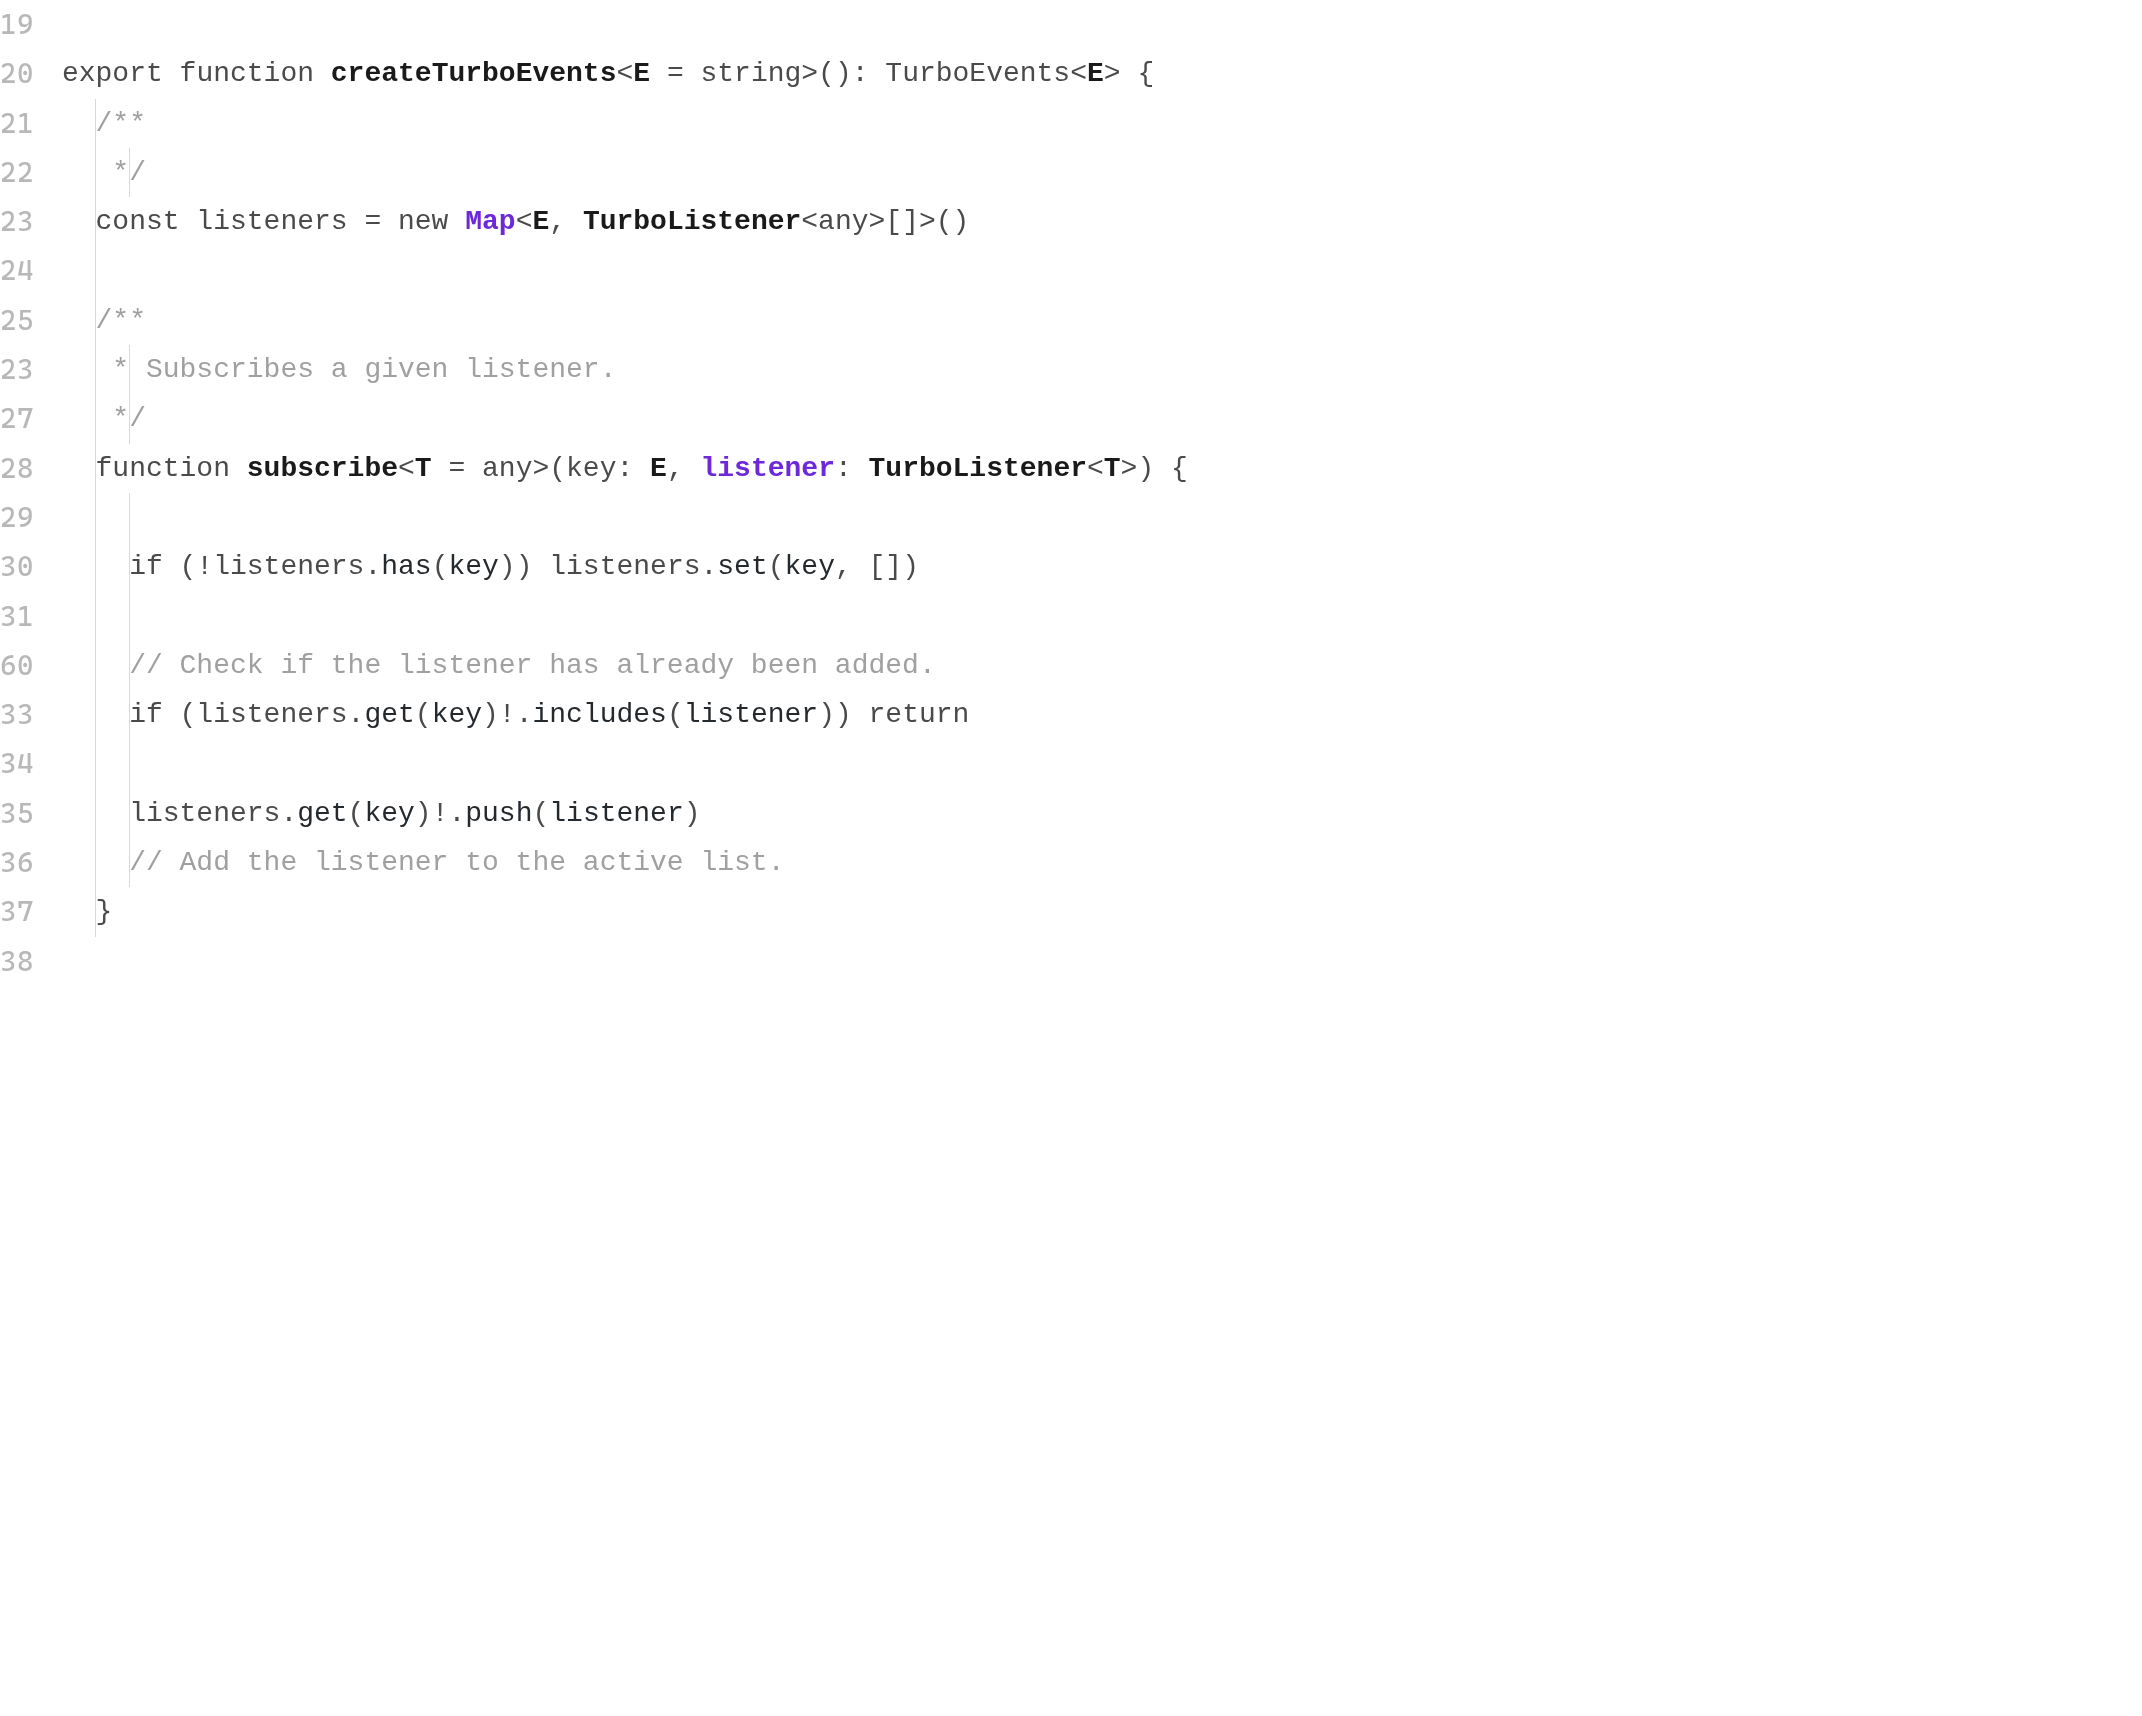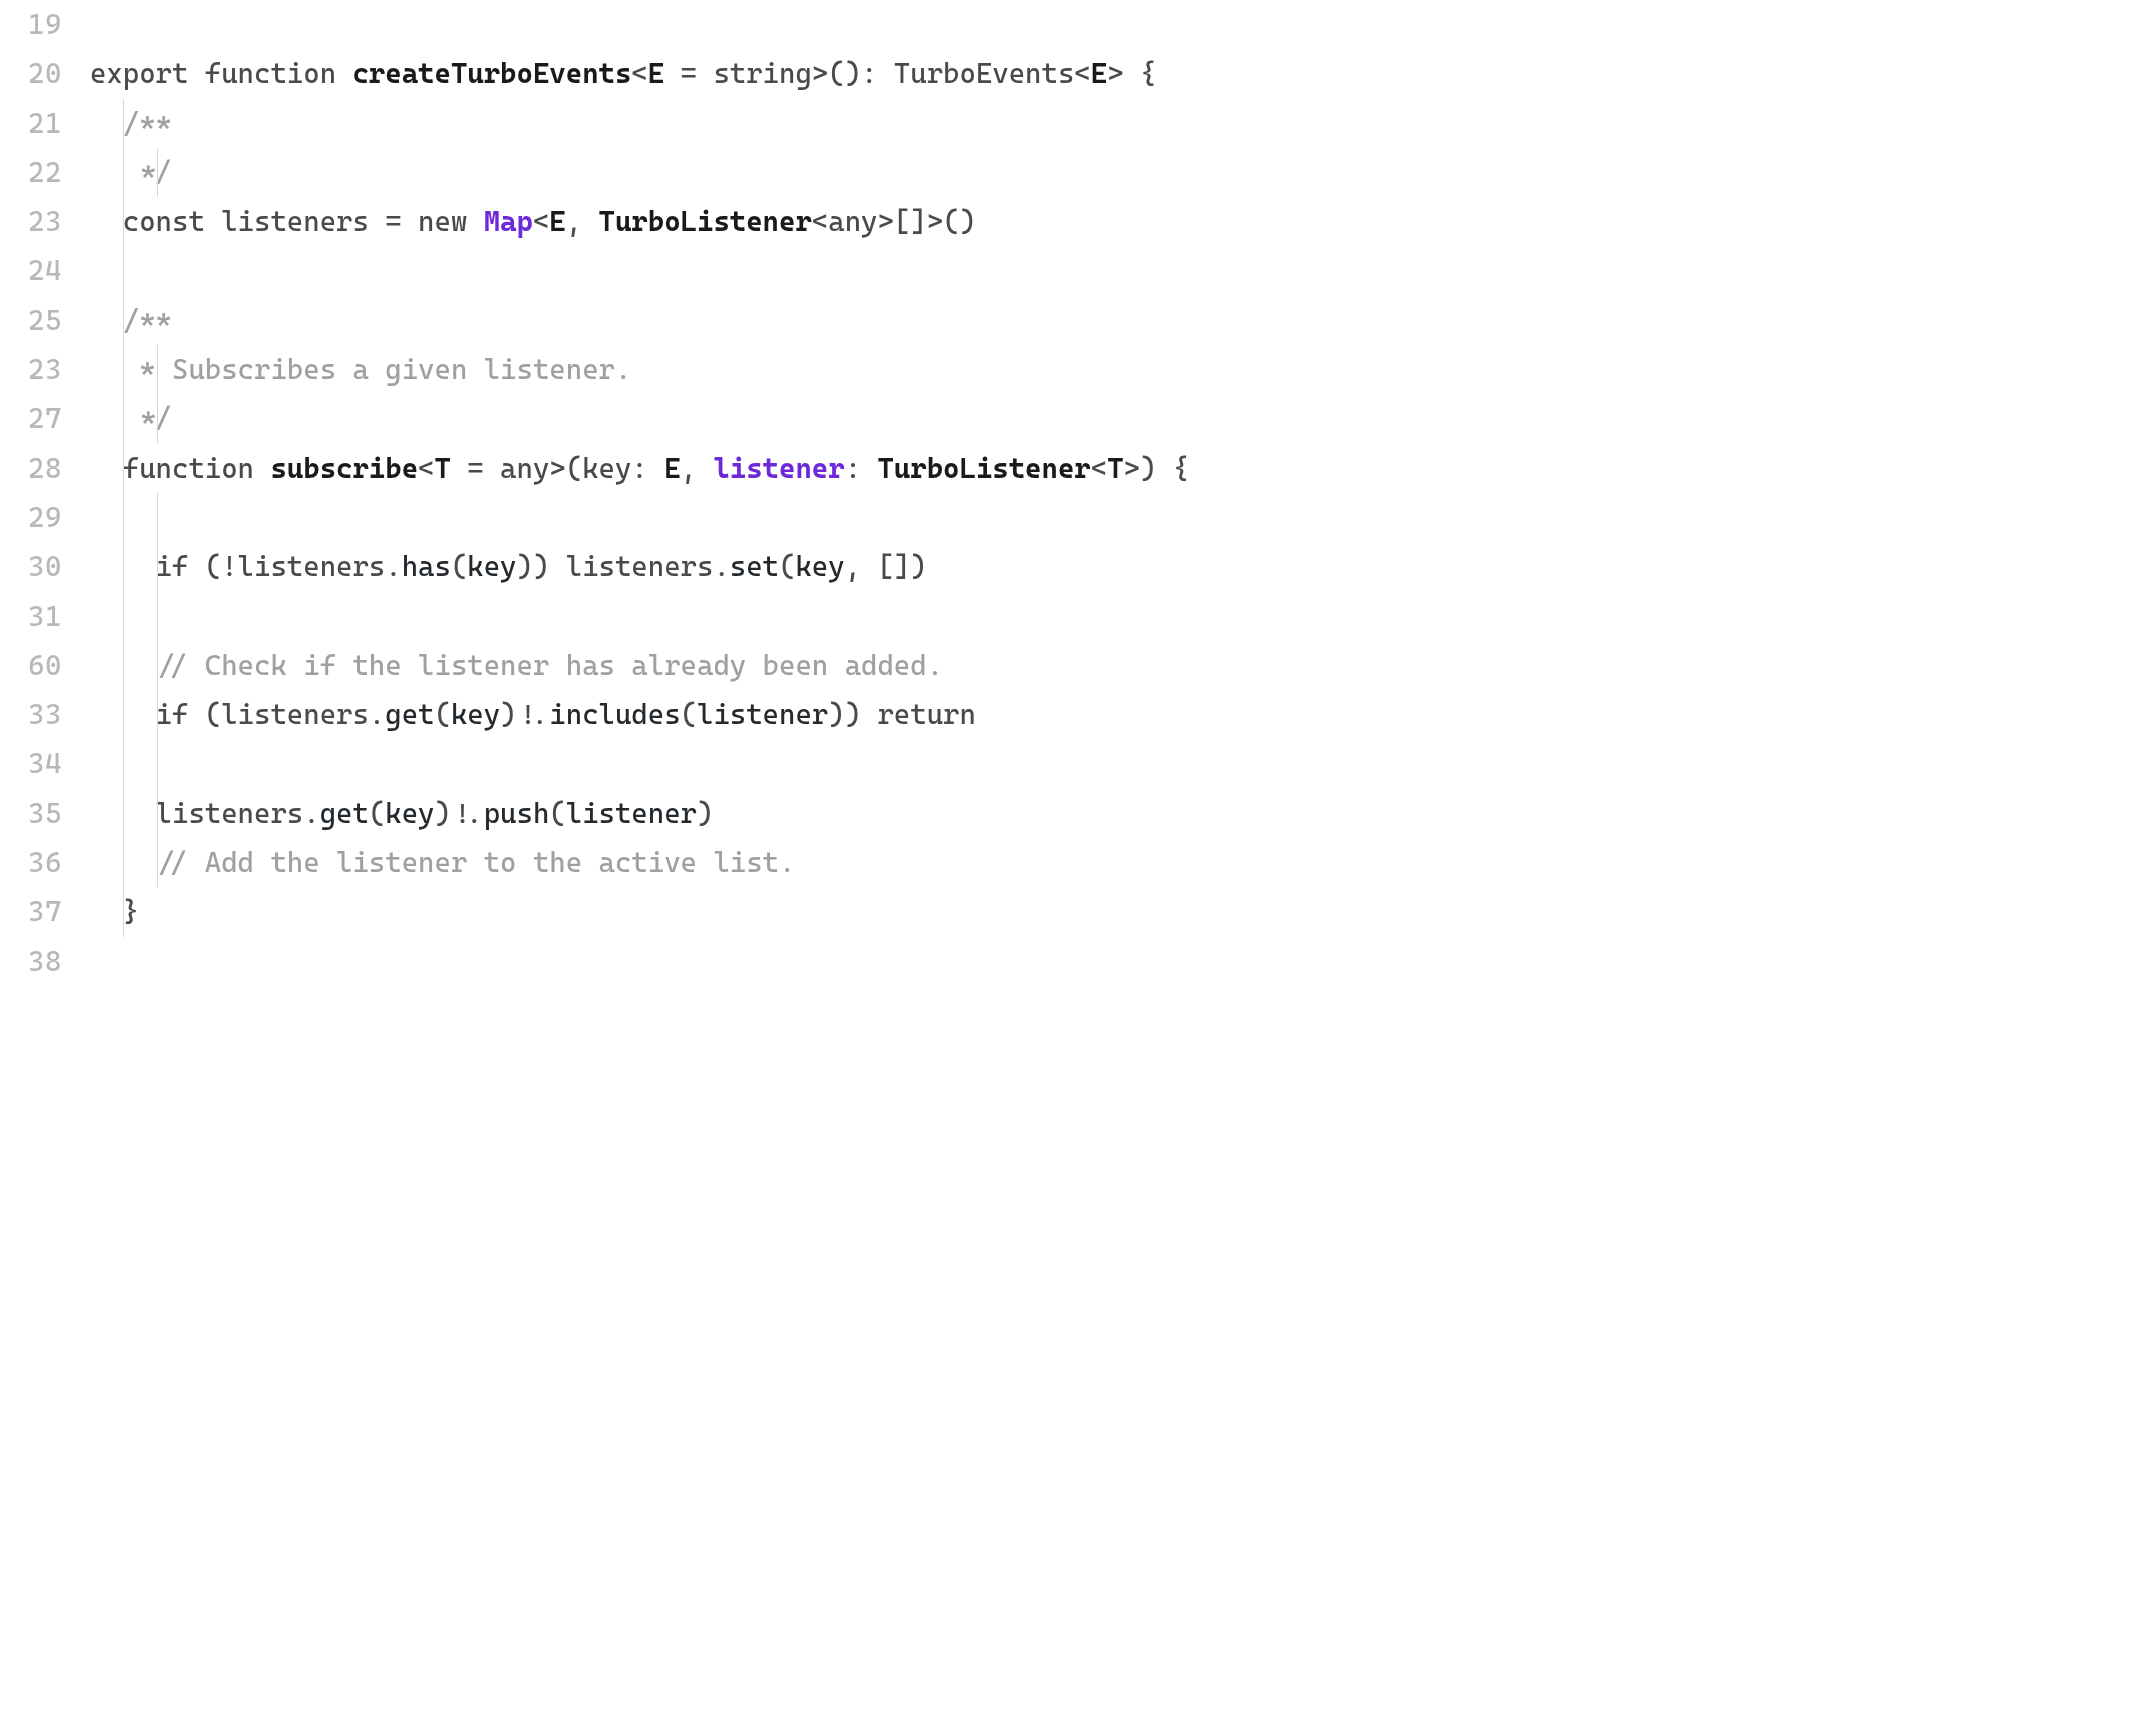--- a/index.html
+++ b/index.html
@@ -14,34 +14,35 @@
       padding: 0;
       line-height: 1.76;
     }
     .editor {
       display: flex;
     }
     .gutter {
       flex: 0 0 auto;
       text-align: right;
       padding-right: 28px;
-      padding-left: 28px;
+      padding-left: 0;
       color: #b8b8b8;
       user-select: none;
       font-weight: 400;
       font-variant-numeric: tabular-nums;
       letter-spacing: 0.02em;
     }
     .gutter div {
       height: 49.3px;
     }
     .code {
       flex: 1;
       color: #24292e;
       position: relative;
+      font-family: Liberation Mono, monospace;
     }
     .code-line {
       height: 49.3px;
       white-space: pre;
       position: relative;
     }
     .guide {
       position: absolute;
       width: 1px;
       background: #d8d8d8;

